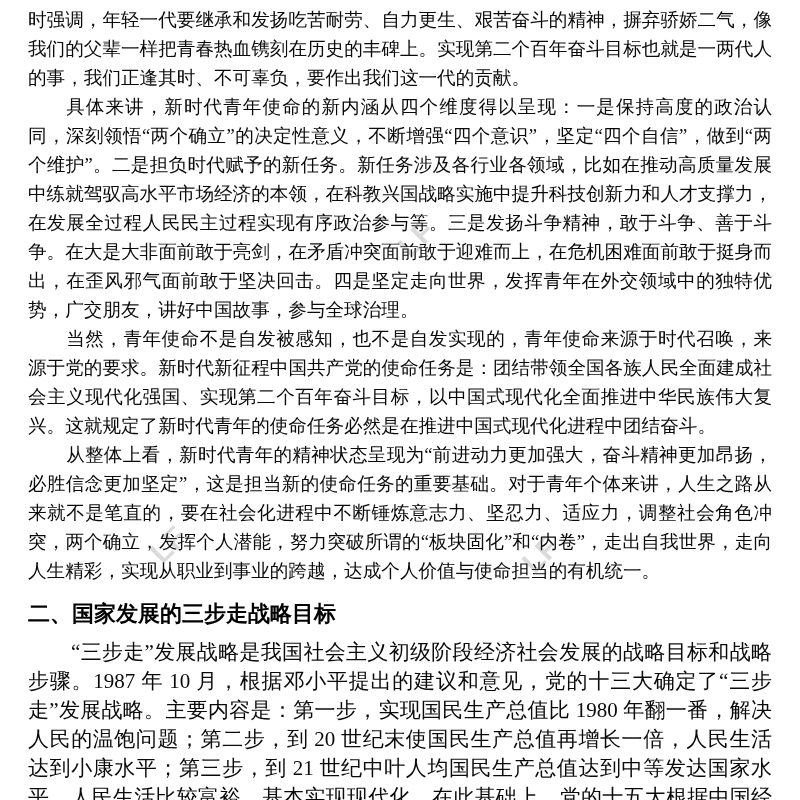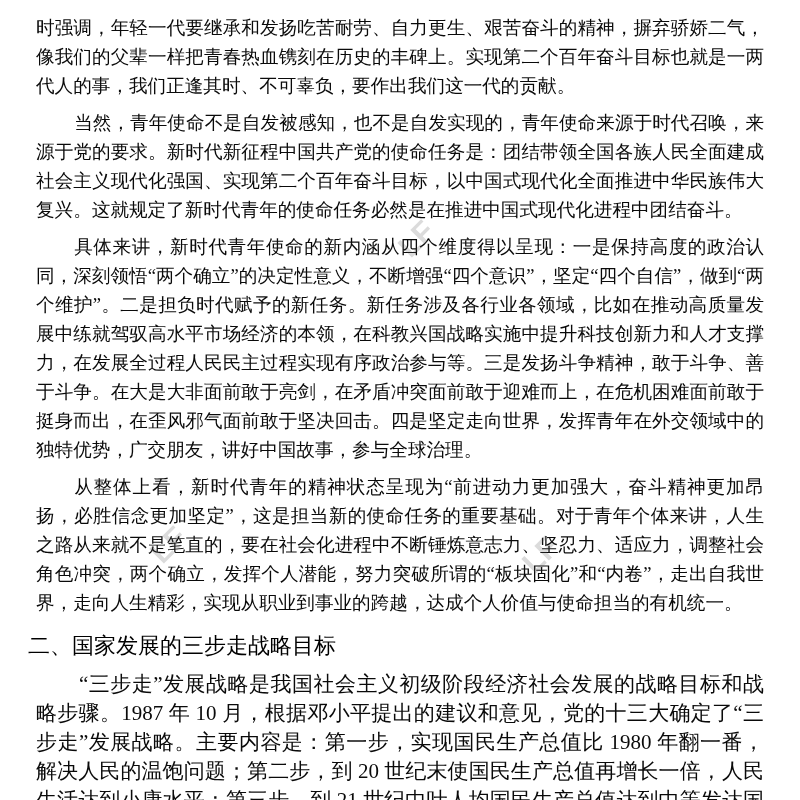--- a/index.html
+++ b/index.html
@@ -9,31 +9,31 @@
     height: 800px;
     background: #ffffff;
     overflow: hidden;
     color: #0a0a0a;
     font-family: "Liberation Serif", "DejaVu Serif", serif;
   }
   .content {
     padding: 5px 28px 0 28px;
   }
   .para {
-    margin: 8px;
+    margin: 0;
     text-align: justify;
     font-size: 18.6px;
     line-height: 29px;
     word-break: break-all;
   }
   .para.indent { text-indent: 2.05em; }
   .heading {
     margin: 14px 0 9px 0;
     font-family: "Liberation Sans", "DejaVu Sans", sans-serif;
-    font-weight: normal;
+    font-weight: bold;
     font-size: 22px;
     line-height: 30px;
     color: #000000;
   }
   .section2 .para {
     font-size: 21px;
     line-height: 29px;
   }
   .watermark {
     position: absolute;
@@ -55,23 +55,23 @@
 <div class="page">
 
   <div class="watermark wm1">LF</div>
   <div class="watermark wm2">LF</div>
   <div class="watermark wm3">LF</div>
 
   <div class="content">
 
     <p class="para">时强调，年轻一代要继承和发扬吃苦耐劳、自力更生、艰苦奋斗的精神，摒弃骄娇二气，像我们的父辈一样把青春热血镌刻在历史的丰碑上。实现第二个百年奋斗目标也就是一两代人的事，我们正逢其时、不可辜负，要作出我们这一代的贡献。</p>
 
+    <p class="para indent">具体来讲，新时代青年使命的新内涵从四个维度得以呈现：一是保持高度的政治认同，深刻领悟“两个确立”的决定性意义，不断增强“四个意识”，坚定“四个自信”，做到“两个维护”。二是担负时代赋予的新任务。新任务涉及各行业各领域，比如在推动高质量发展中练就驾驭高水平市场经济的本领，在科教兴国战略实施中提升科技创新力和人才支撑力，在发展全过程人民民主过程实现有序政治参与等。三是发扬斗争精神，敢于斗争、善于斗争。在大是大非面前敢于亮剑，在矛盾冲突面前敢于迎难而上，在危机困难面前敢于挺身而出，在歪风邪气面前敢于坚决回击。四是坚定走向世界，发挥青年在外交领域中的独特优势，广交朋友，讲好中国故事，参与全球治理。</p>
+
     <p class="para indent">当然，青年使命不是自发被感知，也不是自发实现的，青年使命来源于时代召唤，来源于党的要求。新时代新征程中国共产党的使命任务是：团结带领全国各族人民全面建成社会主义现代化强国、实现第二个百年奋斗目标，以中国式现代化全面推进中华民族伟大复兴。这就规定了新时代青年的使命任务必然是在推进中国式现代化进程中团结奋斗。</p>
-
-    <p class="para indent">具体来讲，新时代青年使命的新内涵从四个维度得以呈现：一是保持高度的政治认同，深刻领悟“两个确立”的决定性意义，不断增强“四个意识”，坚定“四个自信”，做到“两个维护”。二是担负时代赋予的新任务。新任务涉及各行业各领域，比如在推动高质量发展中练就驾驭高水平市场经济的本领，在科教兴国战略实施中提升科技创新力和人才支撑力，在发展全过程人民民主过程实现有序政治参与等。三是发扬斗争精神，敢于斗争、善于斗争。在大是大非面前敢于亮剑，在矛盾冲突面前敢于迎难而上，在危机困难面前敢于挺身而出，在歪风邪气面前敢于坚决回击。四是坚定走向世界，发挥青年在外交领域中的独特优势，广交朋友，讲好中国故事，参与全球治理。</p>
 
     <p class="para indent">从整体上看，新时代青年的精神状态呈现为“前进动力更加强大，奋斗精神更加昂扬，必胜信念更加坚定”，这是担当新的使命任务的重要基础。对于青年个体来讲，人生之路从来就不是笔直的，要在社会化进程中不断锤炼意志力、坚忍力、适应力，调整社会角色冲突，两个确立，发挥个人潜能，努力突破所谓的“板块固化”和“内卷”，走出自我世界，走向人生精彩，实现从职业到事业的跨越，达成个人价值与使命担当的有机统一。</p>
 
     <h2 class="heading">二、国家发展的三步走战略目标</h2>
 
     <div class="section2">
       <p class="para indent">“三步走”发展战略是我国社会主义初级阶段经济社会发展的战略目标和战略步骤。1987 年 10 月，根据邓小平提出的建议和意见，党的十三大确定了“三步走”发展战略。主要内容是：第一步，实现国民生产总值比 1980 年翻一番，解决人民的温饱问题；第二步，到 20 世纪末使国民生产总值再增长一倍，人民生活达到小康水平；第三步，到 21 世纪中叶人均国民生产总值达到中等发达国家水平，人民生活比较富裕，基本实现现代化。在此基础上，党的十五大根据中国经济社会发展的变化提出了“新三步走战略”。其后，党的十六大、十七大</p>
     </div>
 
   </div>

